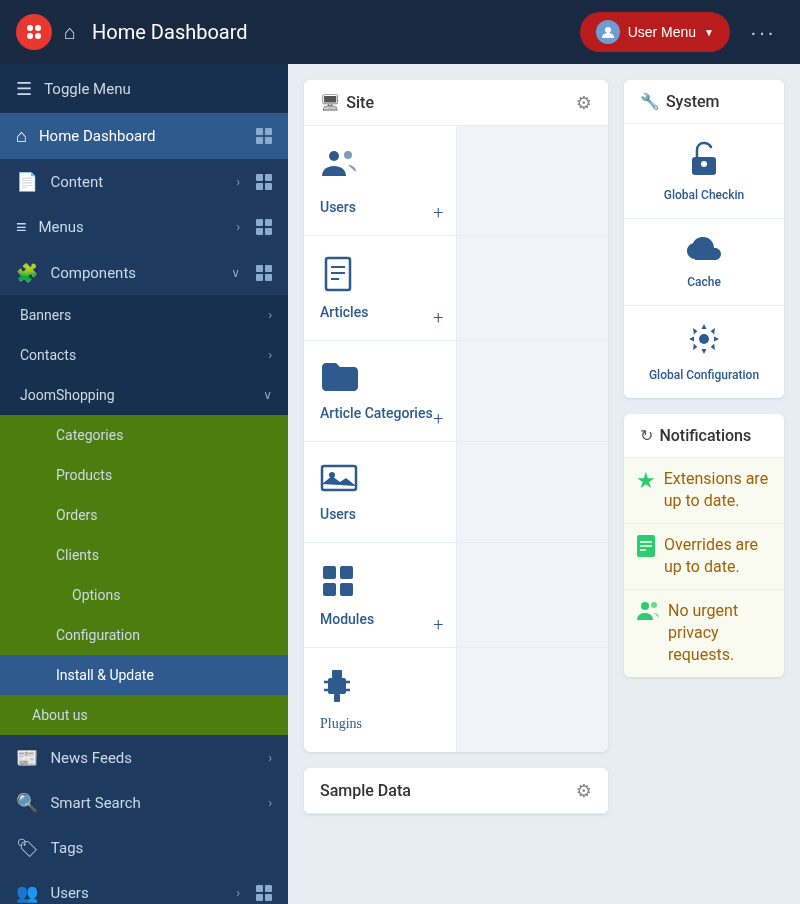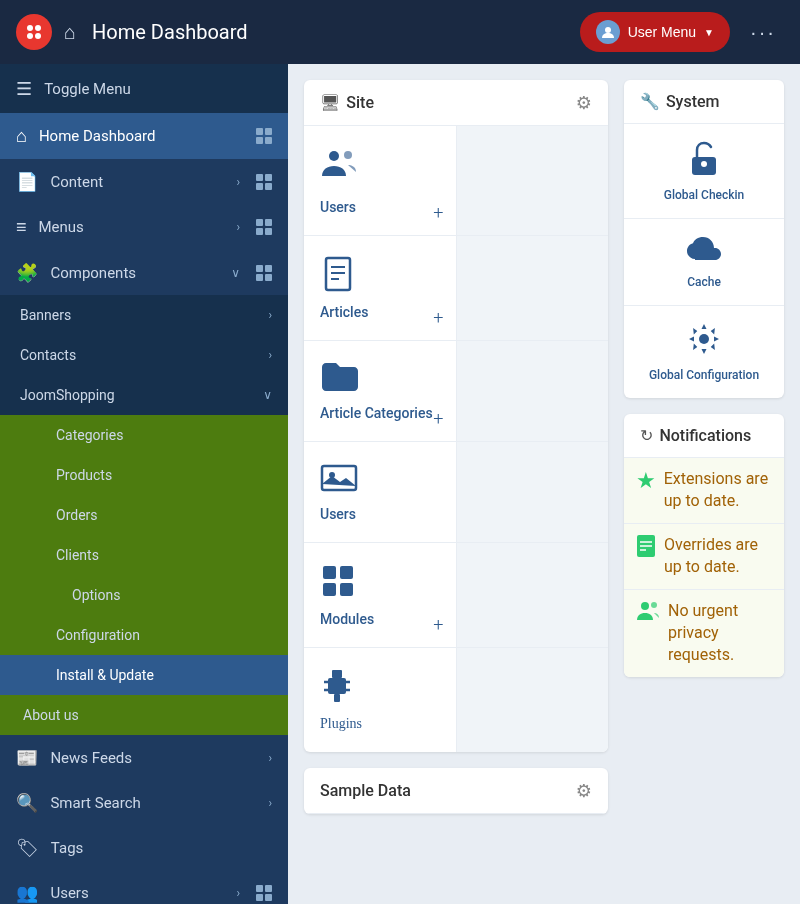--- a/index.html
+++ b/index.html
@@ -317,21 +317,21 @@
         </div>
         <div class="sidebar-item" style="padding-left:72px;">
           <span>Options</span>
         </div>
         <div class="sidebar-item" style="padding-left:56px;">
           <span>Configuration</span>
         </div>
         <div class="sidebar-item active-dark" style="padding-left:56px; background:#2e5a8e;">
           <span>Install &amp; Update</span>
         </div>
-        <div class="sidebar-item" style="padding-left:23px;">
+        <div class="sidebar-item" style="padding-left:32px;">
           <span>About us</span>
         </div>
       </div>
     </div>
 
     <div class="sidebar-item">
       <span style="font-size:18px;">📰</span>
       <span>News Feeds</span>
       <span class="chevron">›</span>
     </div>

